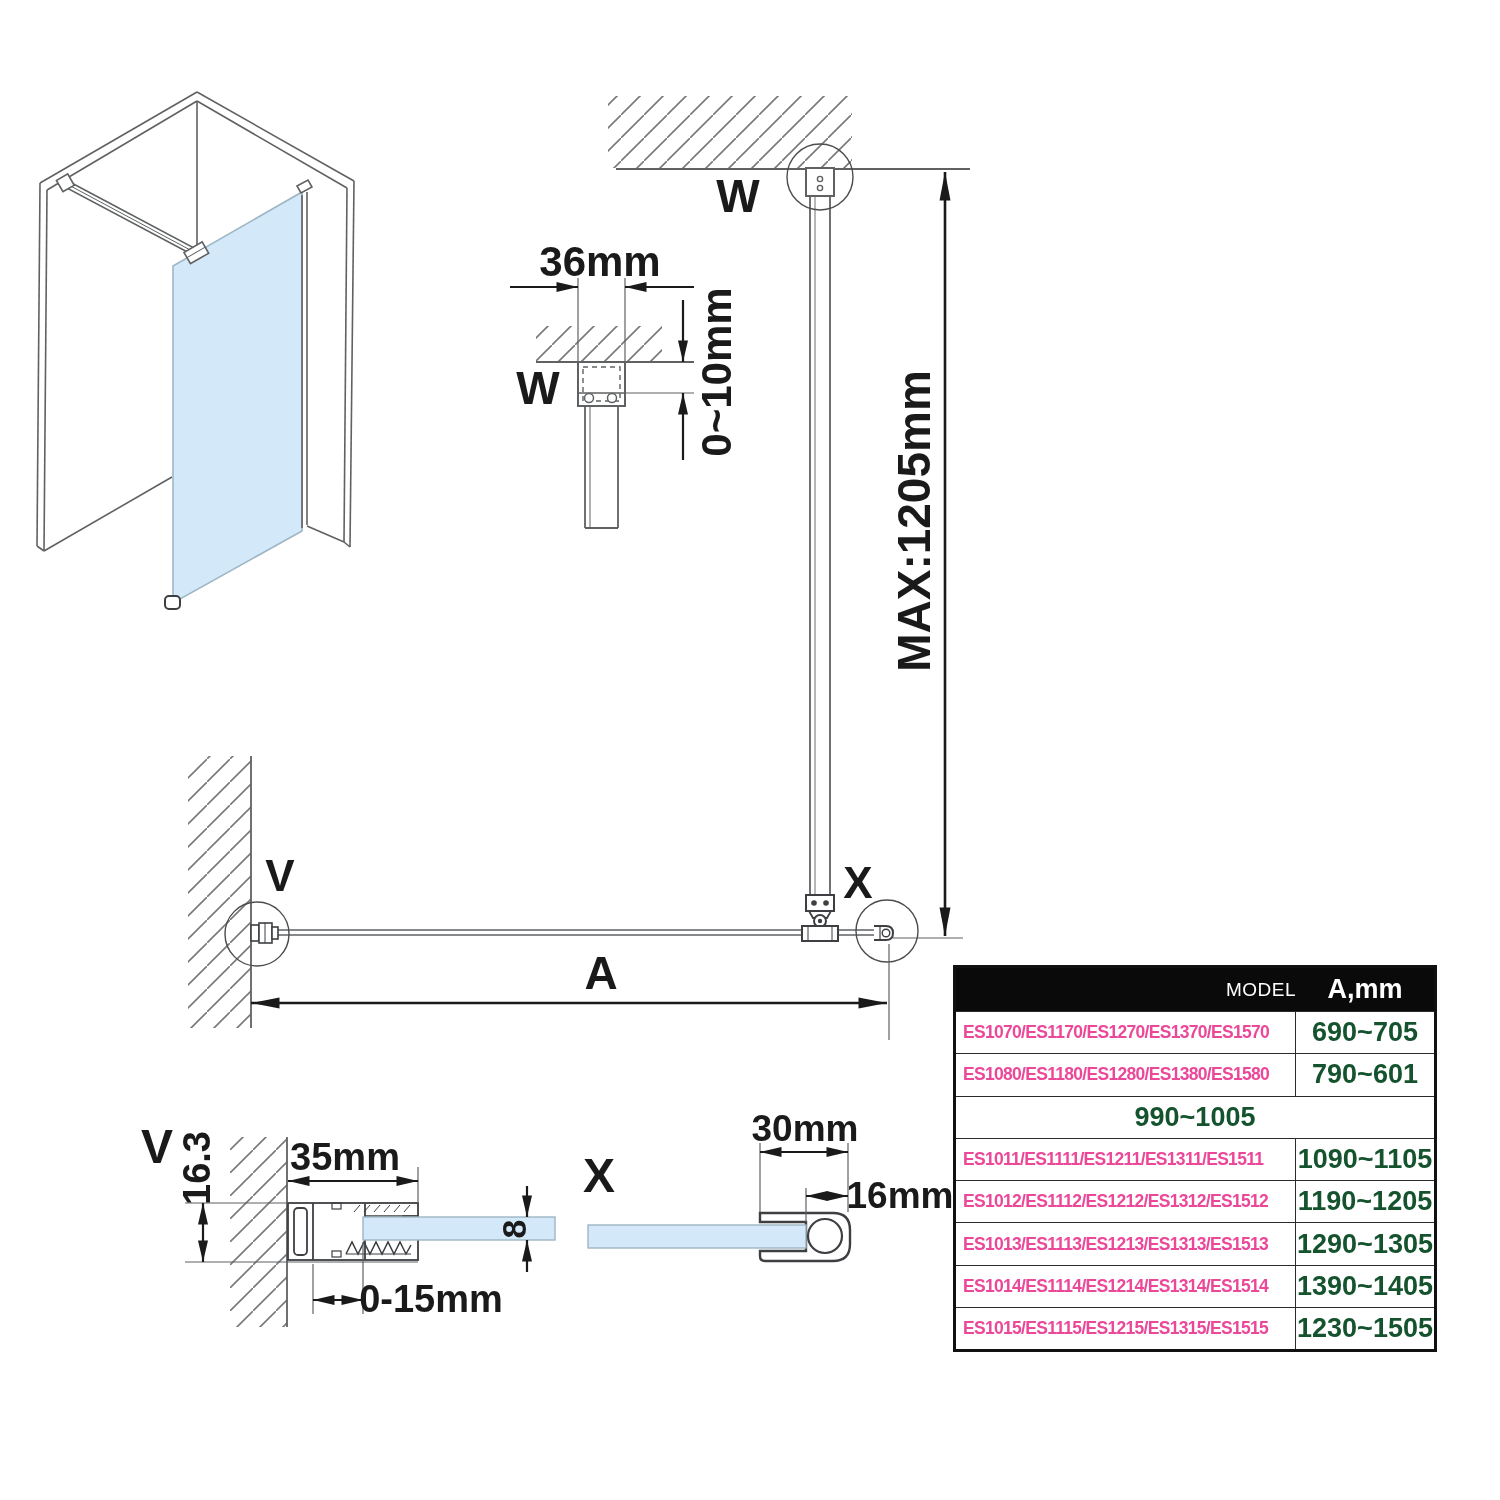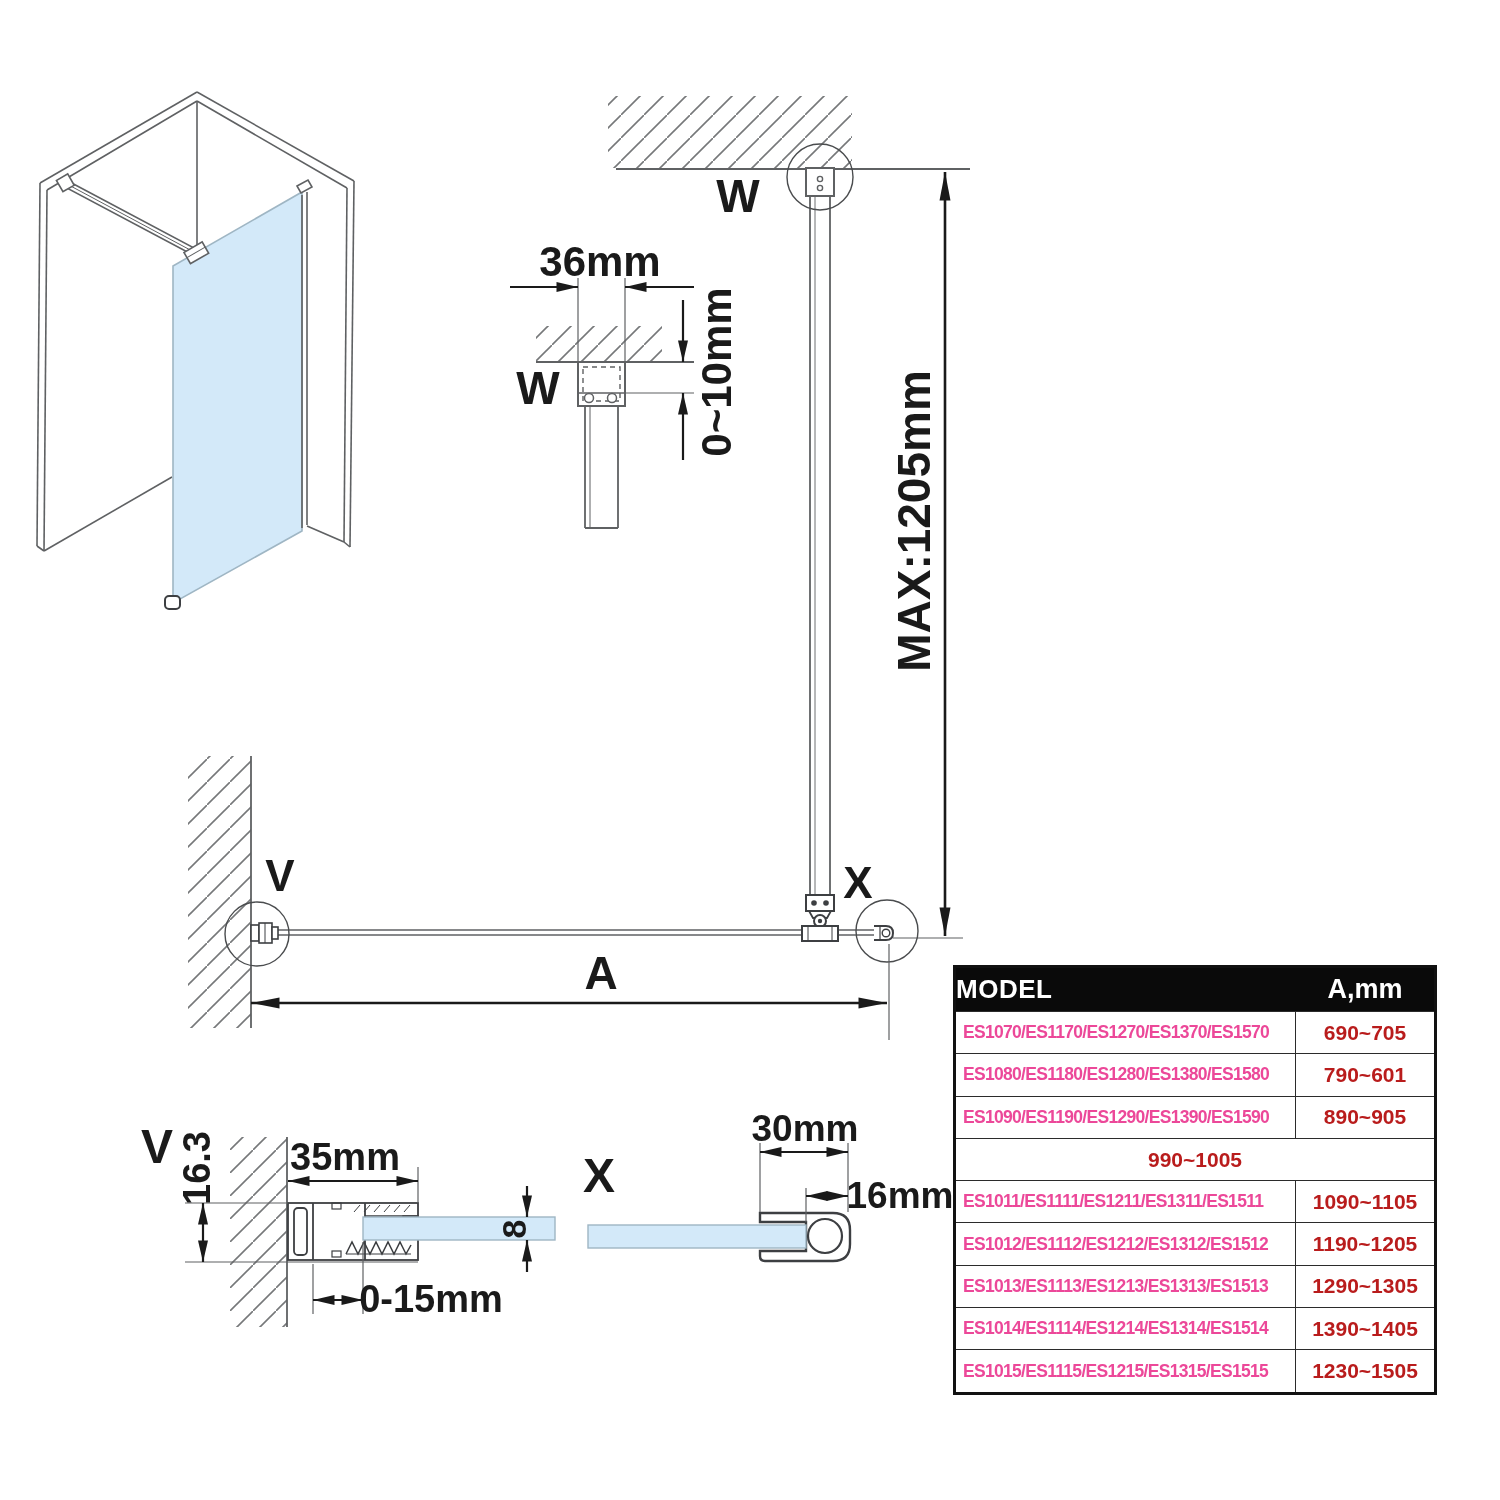--- a/index.html
+++ b/index.html
@@ -9,29 +9,29 @@
   }
   .canvas svg{position:absolute;left:0;top:0;}
   text{font-family:"Liberation Sans",sans-serif;font-weight:bold;fill:#1a1a1a;}
   
   .spec-table{
     position:absolute;left:953px;top:965px;width:484px;box-sizing:border-box;
     border:3px solid #111;background:#fff;
   }
   .spec-table .thead{display:flex;background:#0a0a0a;color:#fff;height:43px;align-items:center;}
   .spec-table .th{box-sizing:border-box;}
-  .spec-table .th.model{width:340px;text-align:left;font-weight:bold;font-size:26px;letter-spacing:0.5px;}
+  .spec-table .th.model{width:340px;text-align:right;font-weight:normal;font-size:19px;letter-spacing:0.5px;}
   .spec-table .th.amm{flex:1;text-align:center;font-weight:bold;font-size:27px;}
   .spec-table .tr{display:flex;height:42.3px;border-top:1.6px solid #2b2b2b;box-sizing:border-box;background:#fff;}
   .spec-table .td{box-sizing:border-box;display:flex;align-items:center;}
   .spec-table .td.model{
     width:340px;border-right:1.6px solid #2b2b2b;padding-left:7px;
     font-size:17.5px;font-weight:bold;letter-spacing:-0.7px;white-space:nowrap;color:#ec4899;
   }
-  .spec-table .td.amm{flex:1;justify-content:center;font-size:21px;font-weight:bold;color:#b91c1c;}
+  .spec-table .td.amm{flex:1;justify-content:center;font-size:27px;font-weight:bold;color:#14532d;}
 </style>
 </head>
 <body>
 
 <div class="canvas">
 
 <svg width="1500" height="1500" viewBox="0 0 1500 1500">
   <defs>
     <pattern id="hatch" width="23" height="23" patternUnits="userSpaceOnUse">
       <path d="M-3,26 L26,-3" stroke="#76787a" stroke-width="1.6" fill="none"></path>
@@ -272,24 +272,20 @@
   <div class="tbody">
         <div class="tr">
           <div class="td model">ES1070/ES1170/ES1270/ES1370/ES1570</div>
           <div class="td amm">690~705</div>
         </div>
         <div class="tr">
           <div class="td model">ES1080/ES1180/ES1280/ES1380/ES1580</div>
           <div class="td amm">790~601</div>
         </div>
         <div class="tr">
-          <div class="td model">ES1090/ES1190/ES1290/ES1390/ES1590</div>
-          <div class="td amm">890~905</div>
-        </div>
-        <div class="tr">
           <div class="td amm">990~1005</div>
         </div>
         <div class="tr">
           <div class="td model">ES1011/ES1111/ES1211/ES1311/ES1511</div>
           <div class="td amm">1090~1105</div>
         </div>
         <div class="tr">
           <div class="td model">ES1012/ES1112/ES1212/ES1312/ES1512</div>
           <div class="td amm">1190~1205</div>
         </div>

